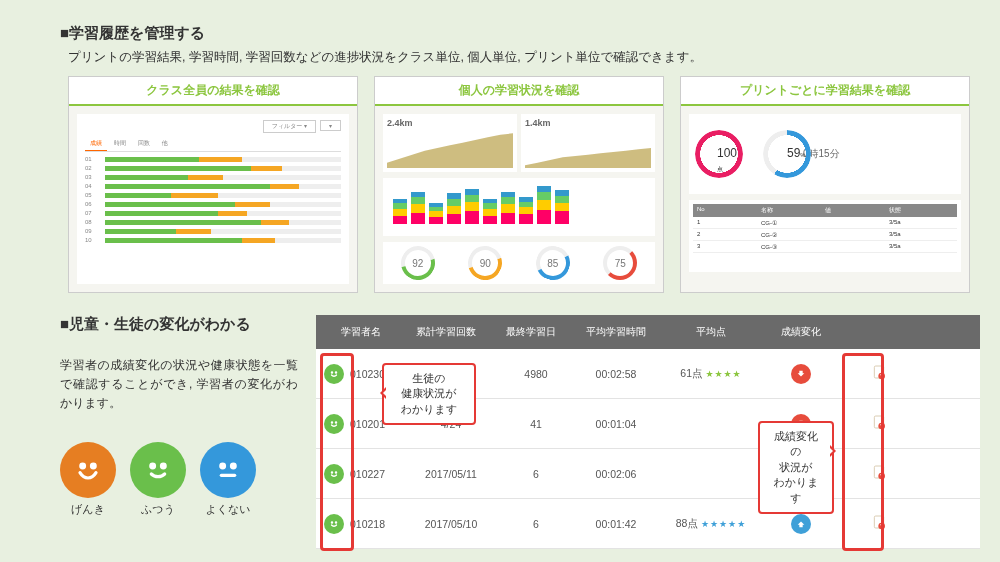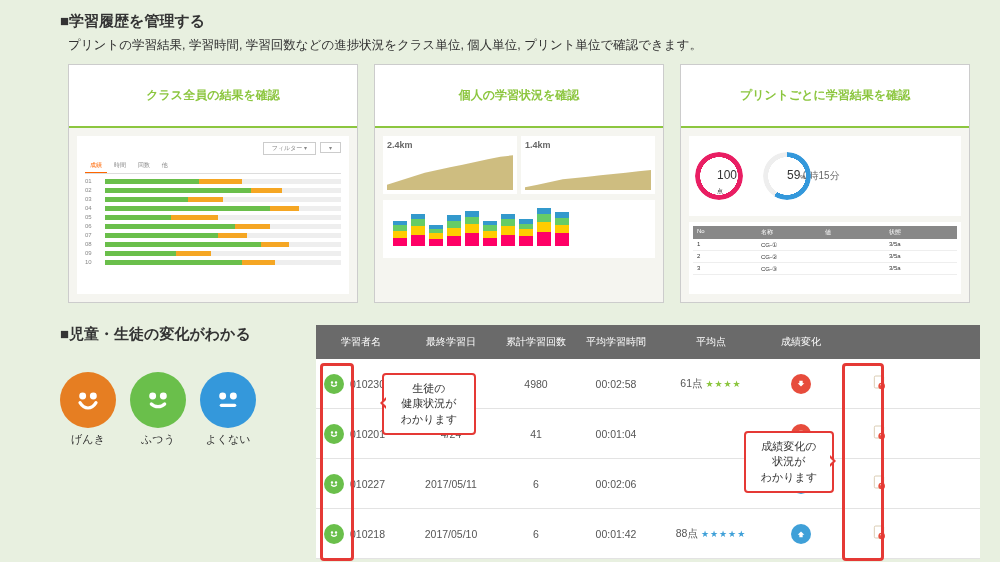--- a/index.html
+++ b/index.html
@@ -7,39 +7,39 @@
     width: 1000px; height: 562px;
     background: #e8f0e0;
     font-family: "Hiragino Kaku Gothic Pro", "Meiryo", sans-serif;
     font-size: 12px;
     color: #333;
     padding: 12px 20px 0 20px;
     overflow: hidden;
   }
 
   
-  .sec1-title { font-size: 15px; font-weight: bold; margin-left: 40px; margin-bottom: 6px; }
+  .sec1-title { font-size: 15px; font-weight: bold; margin-left: 40px; margin-bottom: 6px; margin-top: 12px; }
   .sec1-title .sq { color: #333; }
   .sec1-sub { margin-left: 48px; font-size: 12.5px; margin-bottom: 10px; }
 
   .row3 { display: flex; gap: 16px; margin-left: 48px; margin-right: 10px; }
   .card {
     background: #fff;
     border: 1px solid #ccc;
     flex: 1;
     display: flex; flex-direction: column;
   }
   .card-header {
     background: #fff;
     border-bottom: 2px solid #8cc63f;
     color: #8cc63f;
     font-weight: bold;
     font-size: 12px;
     text-align: center;
-    padding: 22px 0;
+    padding: 5px 0;
   }
   .card-body {
     flex: 1; padding: 8px;
     background: #f5f5f0;
     height: 180px;
     overflow: hidden;
   }
 
   
   .mini-sheet { background:#fff; height:100%; padding:6px 8px; font-size:7px; color:#888; }
@@ -135,21 +135,21 @@
     position:absolute; border:3px solid #e53935; border-radius:4px;
     right:96px; top:38px; width:42px; height:198px; pointer-events:none;
   }
   .callout {
     position:absolute;
     background:#fff; border:2px solid #e53935; border-radius:4px;
     font-size:11px; padding:6px 10px; text-align:center;
     line-height:1.4; z-index:5;
   }
   .callout.c1 { left:66px; top:48px; width:94px;}
-  .callout.c2 { right:146px; top:106px; width:90px;}
+  .callout.c2 { right:146px; top:106px; width:76px;}
   .callout.c1::before {
     content:""; position:absolute; left:-10px; top:22px;
     border:6px solid transparent; border-right-color:#e53935;
   }
   .callout.c1::after {
     content:""; position:absolute; left:-7px; top:22px;
     border:6px solid transparent; border-right-color:#fff;
   }
   .callout.c2::before {
     content:""; position:absolute; right:-10px; top:22px;
@@ -332,20 +332,38 @@
               <div style="height: 5.6px; background: rgb(51, 153, 204);"></div>
             </div>
             <div class="bar">
               <div style="height: 12.6px; background: rgb(255, 0, 102);"></div>
               <div style="height: 8.4px; background: rgb(255, 204, 0);"></div>
               <div style="height: 7px; background: rgb(102, 204, 102);"></div>
               <div style="height: 5.6px; background: rgb(51, 153, 204);"></div>
             </div>
           </div>
       </div>
+      <div class="gaugerow" id="gaugerow">
+          <div class="gauge">
+            <div class="arc" style="border-top-color:#6abf4b;border-right-color:#6abf4b;transform:rotate(120.6deg)"></div>
+            <div class="num">92</div>
+          </div>
+          <div class="gauge">
+            <div class="arc" style="border-top-color:#f5a623;border-right-color:#f5a623;transform:rotate(117deg)"></div>
+            <div class="num">90</div>
+          </div>
+          <div class="gauge">
+            <div class="arc" style="border-top-color:#3498db;border-right-color:#3498db;transform:rotate(108deg)"></div>
+            <div class="num">85</div>
+          </div>
+          <div class="gauge">
+            <div class="arc" style="border-top-color:#e74c3c;border-right-color:#e74c3c;transform:rotate(90deg)"></div>
+            <div class="num">75</div>
+          </div>
+        </div>
     </div>
   </div>
 
   <div class="card">
     <div class="card-header">プリントごとに学習結果を確認</div>
     <div class="card-body">
       <div class="c3-top">
         <div class="ring" style="background:conic-gradient(#e91e63 0 360deg);-webkit-mask:radial-gradient(circle, transparent 55%, #000 56%);mask:radial-gradient(circle, transparent 55%, #000 56%);"></div>
         <div style="position:relative;left:-48px;width:0">
             <span class="rtxt" style="position:absolute;left:12px;top:-8px"><span>100</span><span style="font-size:6px">点</span></span>
@@ -385,20 +403,21 @@
           </div>
       </div>
     </div>
   </div>
 
 </div>
 
 <div class="sec2">
   <div class="sec2-left">
     <div class="sec2-title">■児童・生徒の変化がわかる</div>
+    <div class="sec2-desc">学習者の成績変化の状況や健康状態を一覧で確認することができ, 学習者の変化がわかります。</div>
     <div class="faces" id="faces">
         <div class="facecol">
           <div class="face" style="background:#e67e22">
             <svg viewBox="0 0 24 24" fill="none" stroke="#fff" stroke-width="2.4">
               <circle cx="8" cy="9" r="1.4" fill="#fff"></circle>
               <circle cx="16" cy="9" r="1.4" fill="#fff"></circle>
               <path d="M6 14c1.5 2.5 4 4 6 4s4.5-1.5 6-4" stroke-linecap="round"></path>
             </svg>
           </div>
           <div class="flabel">げんき</div>
@@ -423,22 +442,22 @@
           </div>
           <div class="flabel">よくない</div>
         </div>
       </div>
   </div>
 
   <div class="sec2-right">
     <div class="grid">
       <div class="ghead">
         <div class="gc name">学習者名</div>
+        <div class="gc cnt">累計学習回数</div>
         <div class="gc date">最終学習日</div>
-        <div class="gc cnt">累計学習回数</div>
         <div class="gc time">平均学習時間</div>
         <div class="gc avg">平均点</div>
         <div class="gc chg">成績変化</div>
       </div>
       <div id="grows">
           <div class="grow">
             <div class="gc name">
               <span class="hicon" style="background:#6abf4b">
                 <svg viewBox="0 0 24 24" fill="none" stroke="#fff" stroke-width="2.6">
                   <circle cx="8" cy="9" r="1.2" fill="#fff"></circle>

